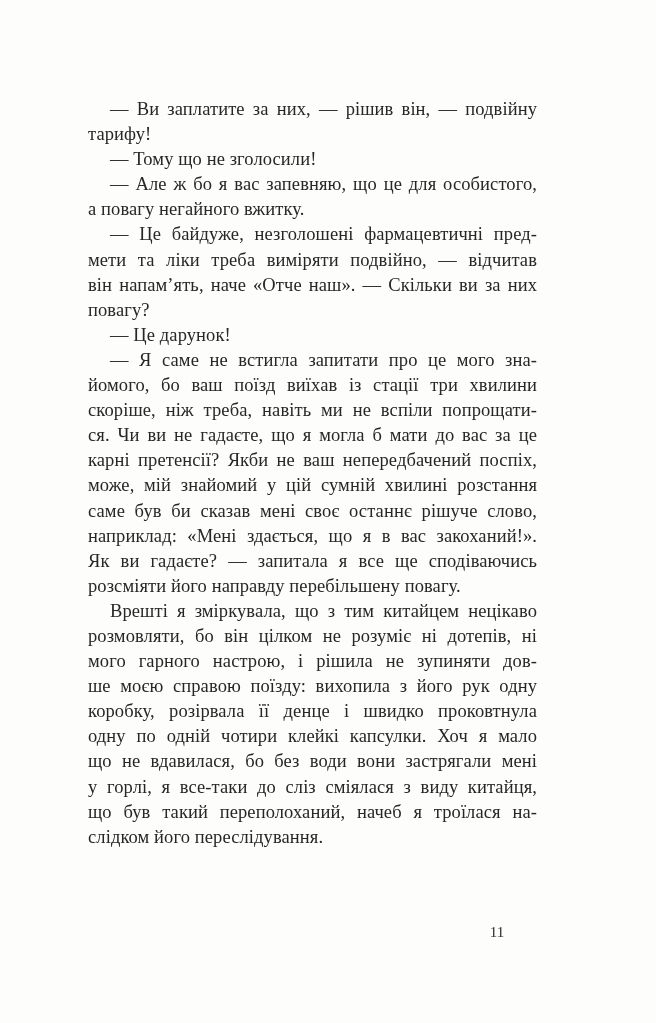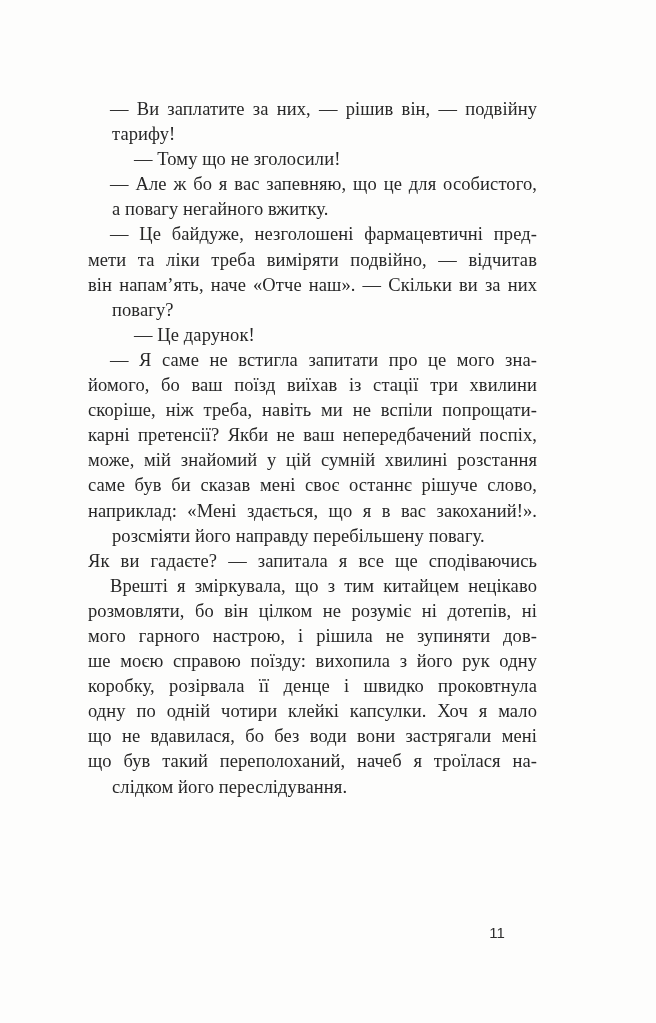--- a/index.html
+++ b/index.html
@@ -29,32 +29,31 @@
     color: #272727;
     letter-spacing: 0.1px;
   }
   .line {
     text-align: justify;
     text-align-last: justify;
   }
   .line.last {
     text-align: center;
     text-align-last: left;
-    margin-left: 24px;
   }
   .line.first {
     padding-left: 22px;
   }
   .folio {
     position: absolute;
     left: 477px;
     top: 924px;
     width: 40px;
     text-align: center;
-    font-family: Liberation Sans, sans-serif;
+    font-family: Liberation Serif, serif;
     font-size: 15px;
     color: #2e2e2e;
   }
 </style>
 </head>
 <body>
 
 <div class="page" style="background: rgb(253, 253, 252);">
   <div class="text-block" id="text-block" style="color: rgb(39, 39, 39);">
       <div class="line first">— Ви заплатите за них, — рішив він, — подвійну</div>
@@ -63,30 +62,32 @@
       <div class="line first">— Але ж бо я вас запевняю, що це для особистого,</div>
       <div class="line last">а повагу негайного вжитку.</div>
       <div class="line first">— Це байдуже, незголошені фармацевтичні пред-</div>
       <div class="line">мети та ліки треба виміряти подвійно, — відчитав</div>
       <div class="line">він напам’ять, наче «Отче наш». — Скільки ви за них</div>
       <div class="line last">повагу?</div>
       <div class="line first last">— Це дарунок!</div>
       <div class="line first">— Я саме не встигла запитати про це мого зна-</div>
       <div class="line">йомого, бо ваш поїзд виїхав із стації три хвилини</div>
       <div class="line">скоріше, ніж треба, навіть ми не вспіли попрощати-</div>
+      <div class="line">ся. Чи ви не гадаєте, що я могла б мати до вас за це</div>
       <div class="line">карні претенсії? Якби не ваш непередбачений поспіх,</div>
       <div class="line">може, мій знайомий у цій сумній хвилині розстання</div>
       <div class="line">саме був би сказав мені своє останнє рішуче слово,</div>
       <div class="line">наприклад: «Мені здається, що я в вас закоханий!».</div>
+      <div class="line">Як ви гадаєте? — запитала я все ще сподіваючись</div>
       <div class="line last">розсміяти його направду перебільшену повагу.</div>
-      <div class="line">Як ви гадаєте? — запитала я все ще сподіваючись</div>
       <div class="line first">Врешті я зміркувала, що з тим китайцем нецікаво</div>
       <div class="line">розмовляти, бо він цілком не розуміє ні дотепів, ні</div>
       <div class="line">мого гарного настрою, і рішила не зупиняти дов-</div>
       <div class="line">ше моєю справою поїзду: вихопила з його рук одну</div>
       <div class="line">коробку, розірвала її денце і швидко проковтнула</div>
       <div class="line">одну по одній чотири клейкі капсулки. Хоч я мало</div>
       <div class="line">що не вдавилася, бо без води вони застрягали мені</div>
+      <div class="line">у горлі, я все-таки до сліз сміялася з виду китайця,</div>
       <div class="line">що був такий переполоханий, начеб я троїлася на-</div>
       <div class="line last">слідком його переслідування.</div>
     </div>
   <div class="folio" style="color: rgb(46, 46, 46);">11</div>
 </div>
 
 </body></html>

